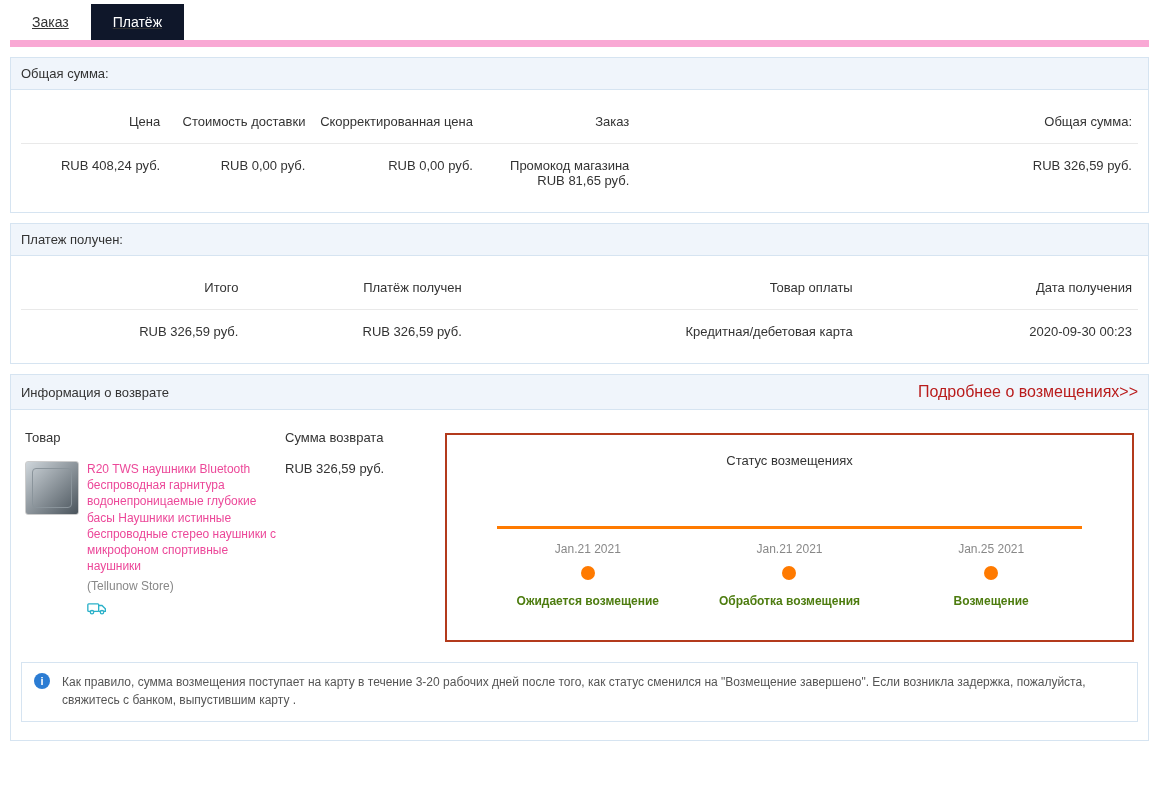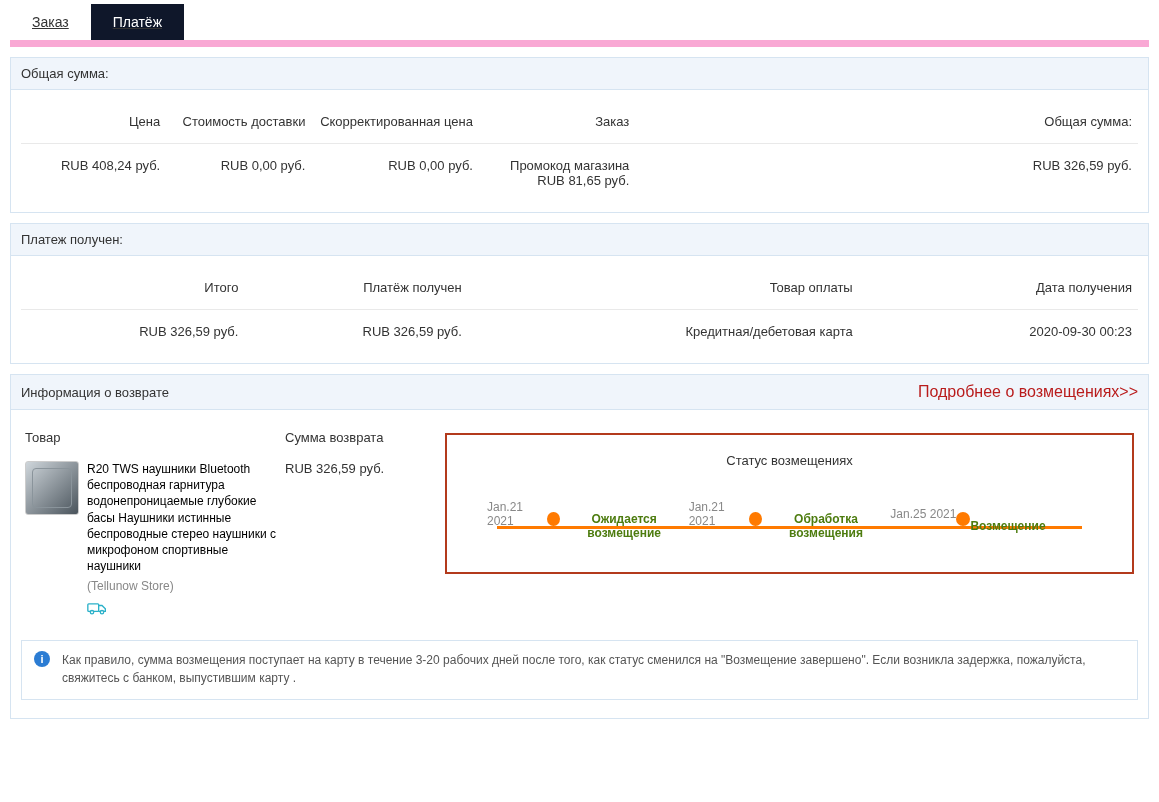--- a/index.html
+++ b/index.html
@@ -103,21 +103,21 @@
     flex-shrink: 0;
     position: relative;
   }
   .thumb::before {
     content:"";
     position:absolute; inset:6px;
     border:1px solid #8a949b;
     border-radius:4px;
   }
   .product-meta { font-size: 12px; line-height: 1.35; }
-  .product-link { color: #000000; cursor: pointer; }
+  .product-link { color: #ec4899; cursor: pointer; }
   .store-name { color: #888; margin-top: 4px; }
   .delivery-icon {
     color: #2bb1c9; font-size: 16px; margin-top: 4px; display:block;
   }
   .amount-cell {
     flex: 0 0 160px;
     font-size: 13px;
     color: #333;
   }
   .status-cell {
@@ -145,24 +145,25 @@
   .steps::before {
     content:"";
     position:absolute;
     left: 20px; right: 20px;
     top: 28px;
     height: 3px;
     background: #ff7a00;
   }
   .step {
     display: flex;
-    flex-direction: row;
+    flex-direction: column;
     align-items: center;
     position: relative;
     width: 33.33%;
+    margin-top: 44px;
   }
   .step .date {
     font-size: 12px;
     color: #888;
     margin-bottom: 10px;
   }
   .step .dot {
     width: 14px; height: 14px;
     border-radius: 50%;
     background: #ff7a00;

